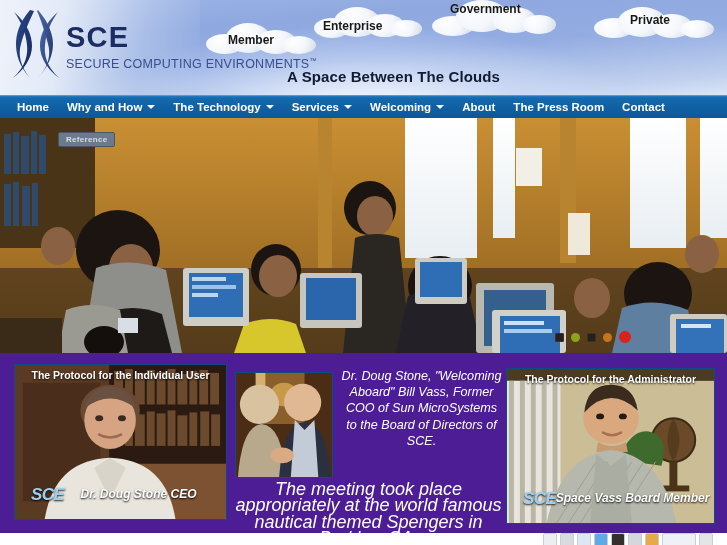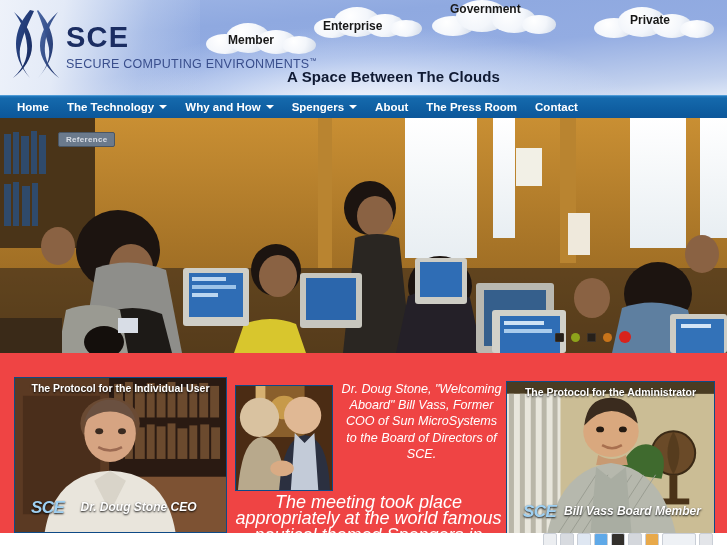--- a/index.html
+++ b/index.html
@@ -100,22 +100,22 @@
   .hero-dots {
     position: absolute; right: 96px; bottom: 10px;
     display: flex; align-items: center; gap: 7px; z-index: 5;
   }
   .hdot { width: 9px; height: 9px; border-radius: 50%; cursor: pointer; }
   .hdot.sq { border-radius: 1px; background: #26201a; border: 1px solid #3b3128; }
 
   
   .bottom {
     position: relative; width: 727px; height: 180px;
-    background: #ef4444;
-    display: flex; padding: 20px 6px 0 6px;
+    background: #4c1d95;
+    display: flex; padding: 7px 6px 0 6px;
   }
   .vid {
     position: relative;
     width: 213px; height: 156px;
     background: #1e1208; margin-top: 4px;
     border: 1px solid #0e4a86;
     overflow: hidden; flex: none; cursor: pointer;
   }
   .vid-left { margin-left: 8px; }
   .vid-right { margin-left: auto; margin-right: 6px; width: 209px; margin-top: 8px; }
@@ -236,29 +236,33 @@
     </div>
 
     <div class="tagline">A Space Between The Clouds</div>
   </div>
 
   <div class="nav">
     <div class="nav-item">
         <span>Home</span>
       </div>
     <div class="nav-item">
+        <span>Why and How</span>
+        <i class="caret"></i>
+      </div>
+    <div class="nav-item">
         <span>The Technology</span>
         <i class="caret"></i>
       </div>
     <div class="nav-item">
-        <span>Why and How</span>
+        <span>Services</span>
         <i class="caret"></i>
       </div>
     <div class="nav-item">
-        <span>Spengers</span>
+        <span>Welcoming</span>
         <i class="caret"></i>
       </div>
     <div class="nav-item">
         <span>About</span>
       </div>
     <div class="nav-item">
         <span>The Press Room</span>
       </div>
     <div class="nav-item">
         <span>Contact</span>
@@ -452,21 +456,21 @@
             <path d="M62 156 l40 -62"></path>
             <path d="M74 156 l40 -62"></path>
           <path d="M86 156 l40 -62"></path>
             <path d="M98 156 l40 -62"></path>
             <path d="M110 156 l40 -62"></path>
         </g>
         <path d="M90 86 l15 12 l15 -12 l6 70 h-42 z" fill="#a9ada2"></path>
       </svg>
       <div class="vid-title">The Protocol for the Administrator</div>
       <div class="vid-sce">SCE</div>
-      <div class="vid-name" style="text-align:center; padding-left:44px;">Bill Vass   Board Member</div>
+      <div class="vid-name" style="text-align:center; padding-left:44px;">Space Vass   Board Member</div>
     </div>
   </div>
 
   <div class="footer">
     <span class="sicon" style="background:#eceef1;"></span>
     <span class="sicon" style="background:#d8dbe0;"></span>
     <span class="sicon" style="background:#dfe7f2;"></span>
     <span class="sicon" style="background:#5fa9e8;"></span>
     <span class="sicon" style="background:#33302c;"></span>
     <span class="sicon" style="background:#d4d7dc;"></span>

